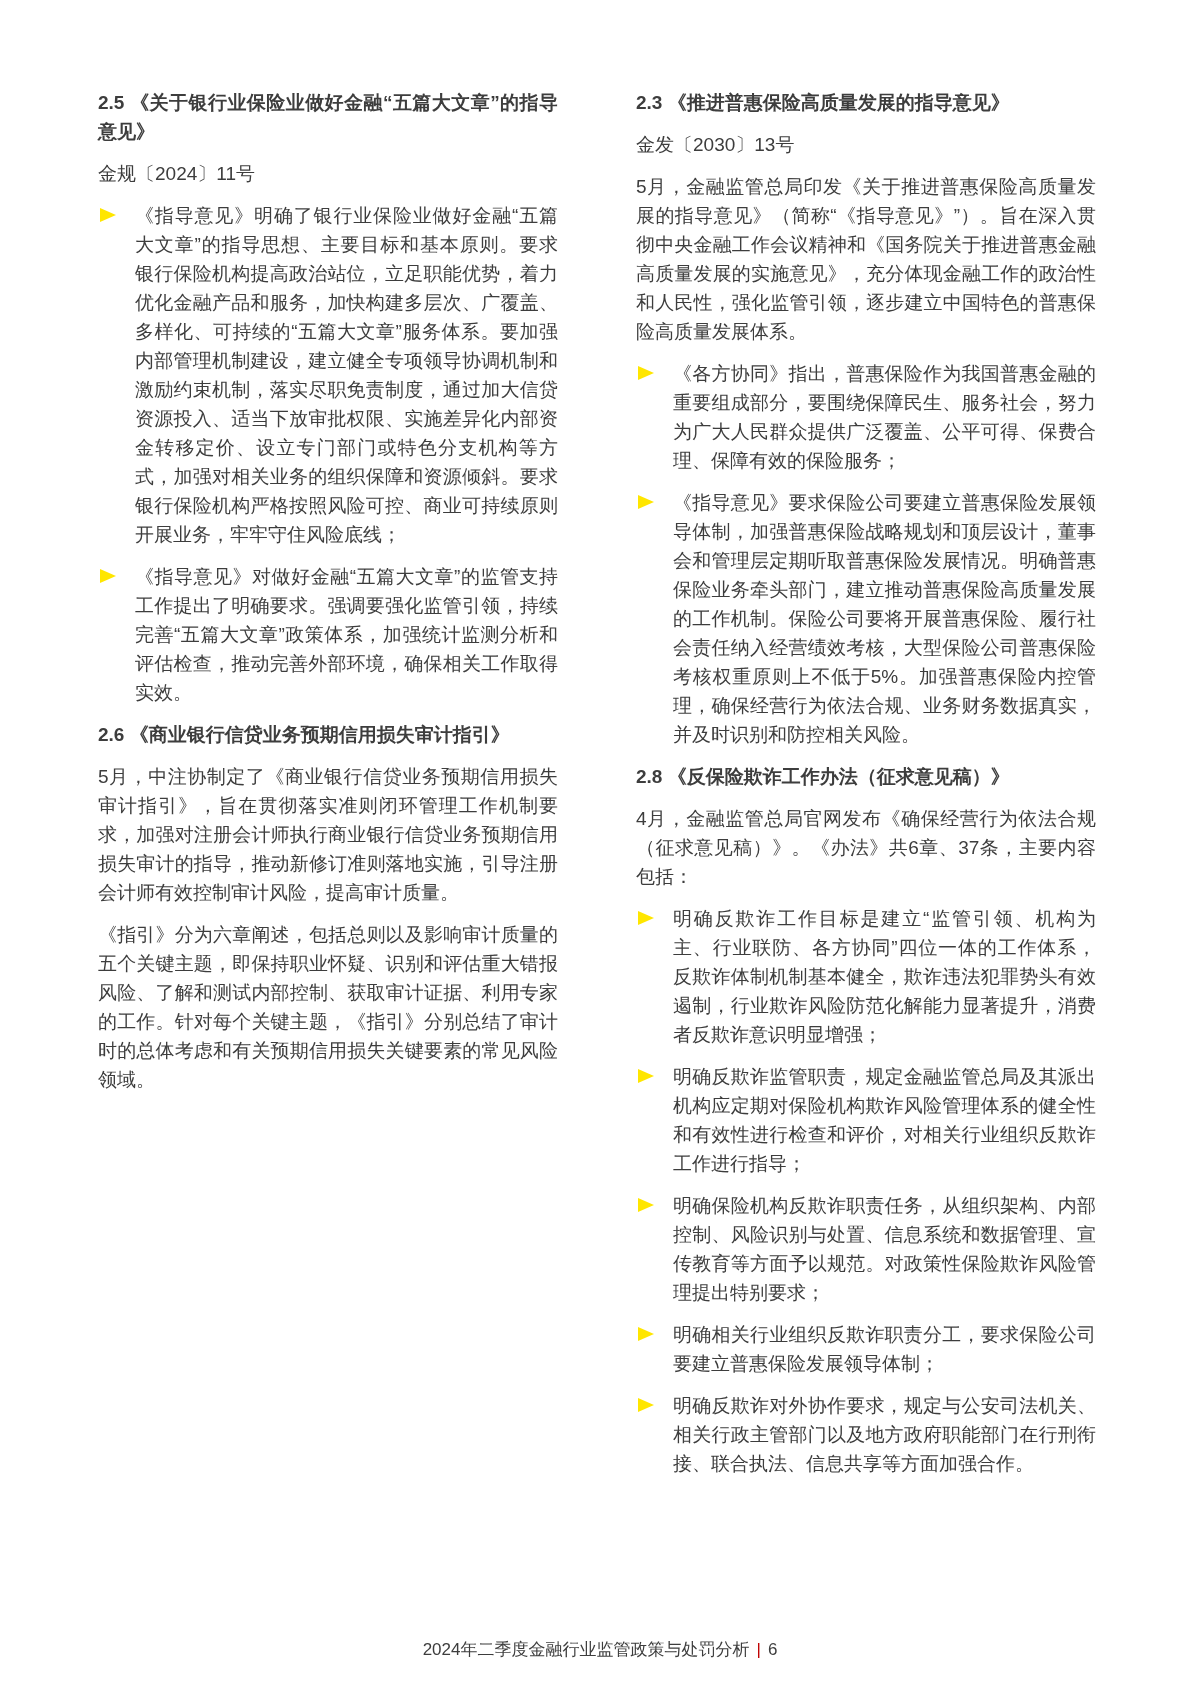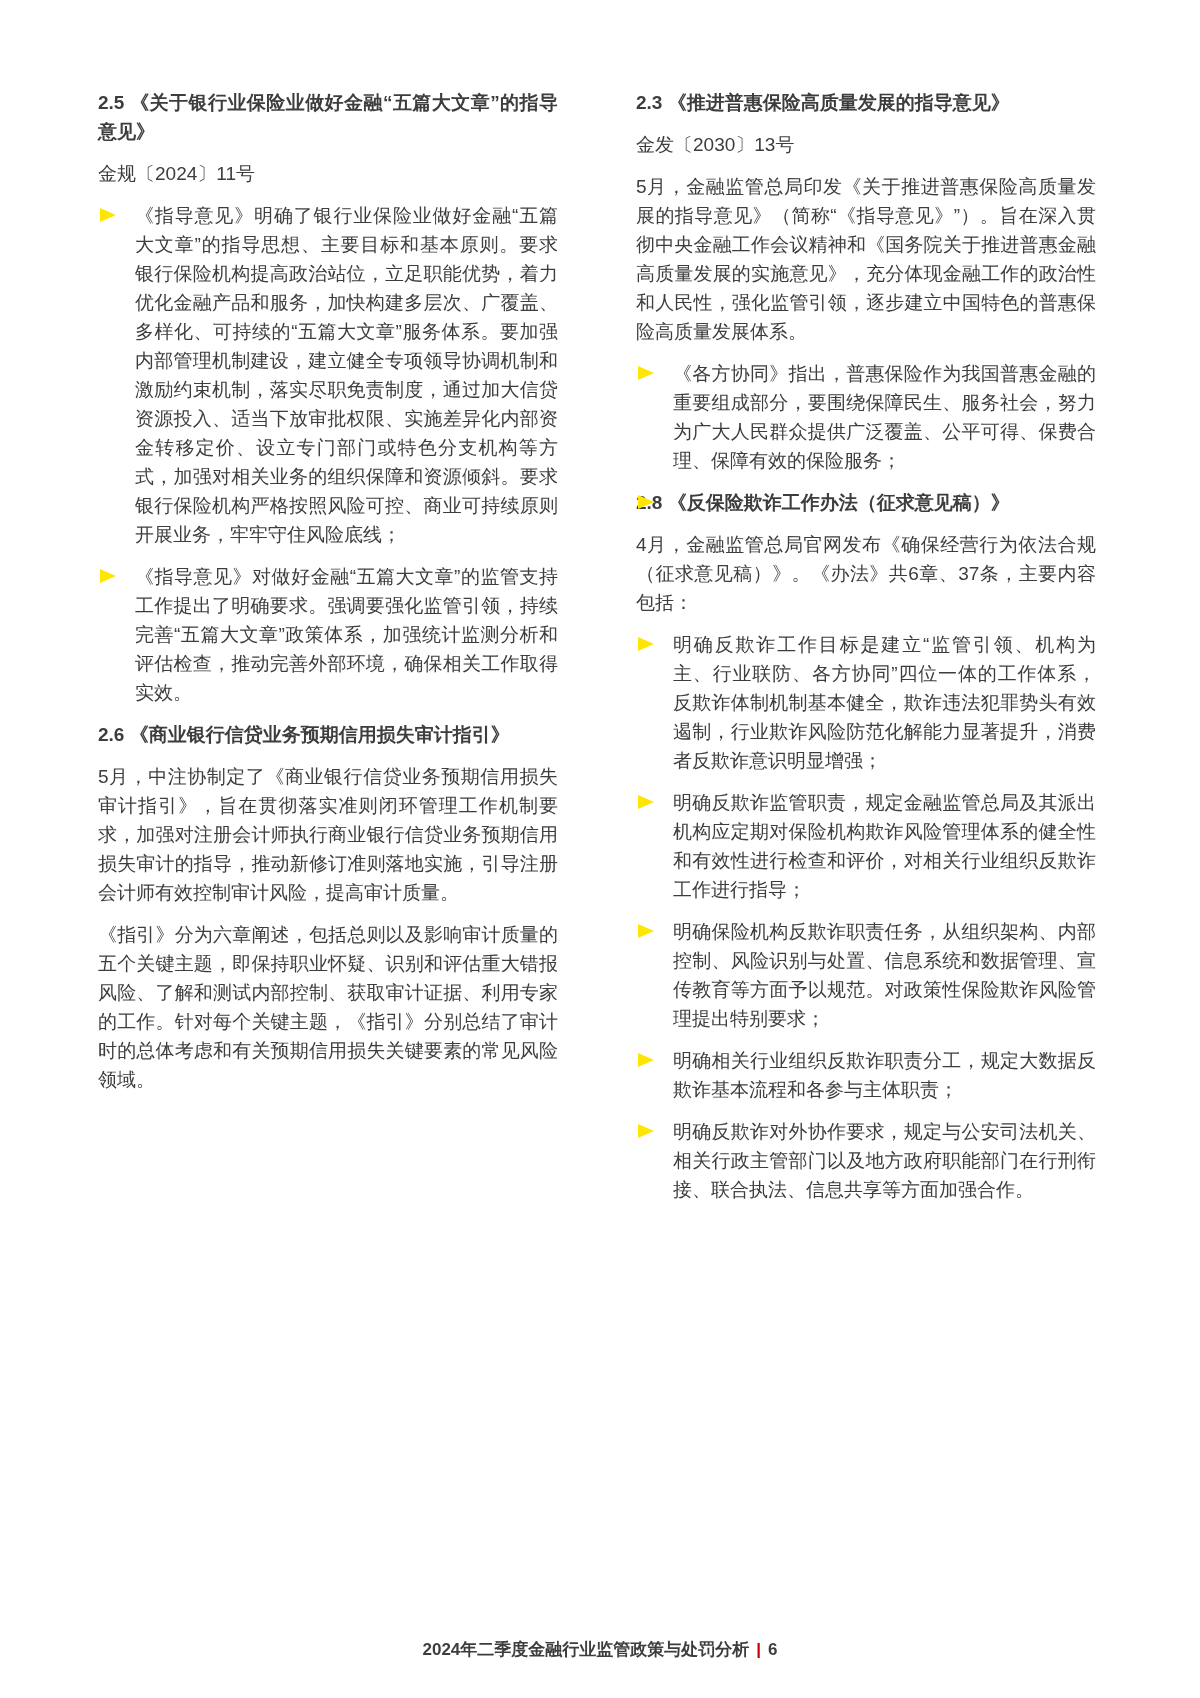--- a/index.html
+++ b/index.html
@@ -46,21 +46,21 @@
     border-top: 7px solid transparent;
     border-bottom: 7px solid transparent;
   }
   .footer {
     position: absolute;
     top: 1638px;
     left: 0;
     width: 100%;
     text-align: center;
     font-size: 17px;
-    font-weight: bold;
+    font-weight: normal;
     color: #3d3d3d;
   }
   .footer .sep {
     color: #c00000;
     padding: 0 7px;
   }
 </style>
 </head>
 <body style="color: rgb(61, 61, 61);">
 
@@ -72,26 +72,26 @@
       <div class="block bullet"><span class="tri" style="border-left-color: rgb(255, 230, 0);"></span><span>《指导意见》对做好金融“五篇大文章”的监管支持工作提出了明确要求。强调要强化监管引领，持续完善“五篇大文章”政策体系，加强统计监测分析和评估检查，推动完善外部环境，确保相关工作取得实效。</span></div>
       <div class="block heading">2.6 《商业银行信贷业务预期信用损失审计指引》</div>
       <div class="block para">5月，中注协制定了《商业银行信贷业务预期信用损失审计指引》，旨在贯彻落实准则闭环管理工作机制要求，加强对注册会计师执行商业银行信贷业务预期信用损失审计的指导，推动新修订准则落地实施，引导注册会计师有效控制审计风险，提高审计质量。</div>
       <div class="block para">《指引》分为六章阐述，包括总则以及影响审计质量的五个关键主题，即保持职业怀疑、识别和评估重大错报风险、了解和测试内部控制、获取审计证据、利用专家的工作。针对每个关键主题，《指引》分别总结了审计时的总体考虑和有关预期信用损失关键要素的常见风险领域。</div>
     </div>
   <div class="col" id="col-1">
       <div class="block heading">2.3 《推进普惠保险高质量发展的指导意见》</div>
       <div class="block docnum">金发〔2030〕13号</div>
       <div class="block para">5月，金融监管总局印发《关于推进普惠保险高质量发展的指导意见》（简称“《指导意见》”）。旨在深入贯彻中央金融工作会议精神和《国务院关于推进普惠金融高质量发展的实施意见》，充分体现金融工作的政治性和人民性，强化监管引领，逐步建立中国特色的普惠保险高质量发展体系。</div>
       <div class="block bullet"><span class="tri" style="border-left-color: rgb(255, 230, 0);"></span><span>《各方协同》指出，普惠保险作为我国普惠金融的重要组成部分，要围绕保障民生、服务社会，努力为广大人民群众提供广泛覆盖、公平可得、保费合理、保障有效的保险服务；</span></div>
-      <div class="block bullet"><span class="tri" style="border-left-color: rgb(255, 230, 0);"></span></div>
+      <div class="block bullet"><span class="tri" style="border-left-color: rgb(255, 230, 0);"></span><span>《指导意见》要求保险公司要建立普惠保险发展领导体制，加强普惠保险战略规划和顶层设计，董事会和管理层定期听取普惠保险发展情况。明确普惠保险业务牵头部门，建立推动普惠保险高质量发展的工作机制。保险公司要将开展普惠保险、履行社会责任纳入经营绩效考核，大型保险公司普惠保险考核权重原则上不低于5%。加强普惠保险内控管理，确保经营行为依法合规、业务财务数据真实，并及时识别和防控相关风险。</span></div>
       <div class="block heading">2.8 《反保险欺诈工作办法（征求意见稿）》</div>
       <div class="block para">4月，金融监管总局官网发布《确保经营行为依法合规（征求意见稿）》。《办法》共6章、37条，主要内容包括：</div>
       <div class="block bullet"><span class="tri" style="border-left-color: rgb(255, 230, 0);"></span><span>明确反欺诈工作目标是建立“监管引领、机构为主、行业联防、各方协同”四位一体的工作体系，反欺诈体制机制基本健全，欺诈违法犯罪势头有效遏制，行业欺诈风险防范化解能力显著提升，消费者反欺诈意识明显增强；</span></div>
       <div class="block bullet"><span class="tri" style="border-left-color: rgb(255, 230, 0);"></span><span>明确反欺诈监管职责，规定金融监管总局及其派出机构应定期对保险机构欺诈风险管理体系的健全性和有效性进行检查和评价，对相关行业组织反欺诈工作进行指导；</span></div>
       <div class="block bullet"><span class="tri" style="border-left-color: rgb(255, 230, 0);"></span><span>明确保险机构反欺诈职责任务，从组织架构、内部控制、风险识别与处置、信息系统和数据管理、宣传教育等方面予以规范。对政策性保险欺诈风险管理提出特别要求；</span></div>
-      <div class="block bullet"><span class="tri" style="border-left-color: rgb(255, 230, 0);"></span><span>明确相关行业组织反欺诈职责分工，规定大数据反欺诈基本流程和各参与主体职责；</span></div>
+      <div class="block bullet"><span class="tri" style="border-left-color: rgb(255, 230, 0);"></span><span>明确相关行业组织反欺诈职责分工，要求保险公司要建立普惠保险发展领导体制；</span></div>
       <div class="block bullet"><span class="tri" style="border-left-color: rgb(255, 230, 0);"></span><span>明确反欺诈对外协作要求，规定与公安司法机关、相关行政主管部门以及地方政府职能部门在行刑衔接、联合执法、信息共享等方面加强合作。</span></div>
     </div>
 </div>
 
 <div class="footer">
   <span>2024年二季度金融行业监管政策与处罚分析</span><span class="sep" style="color: rgb(192, 0, 0);">|</span><span>6</span>
 </div>
 
 </body></html>

